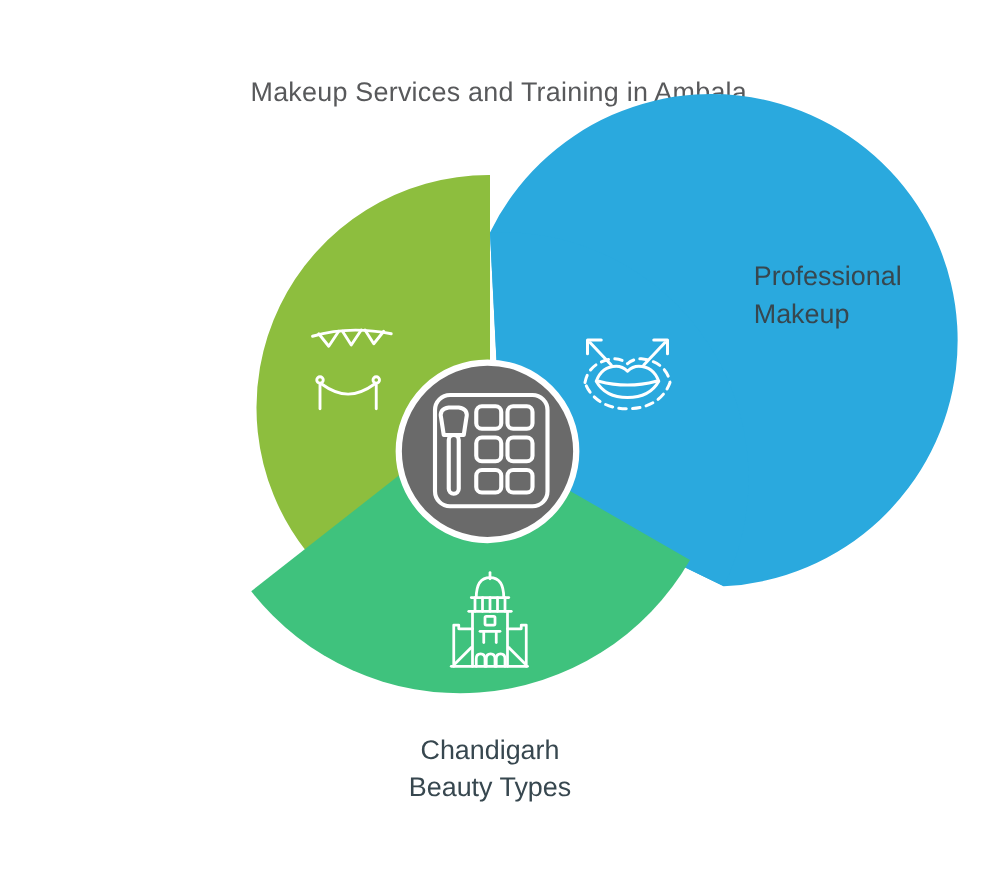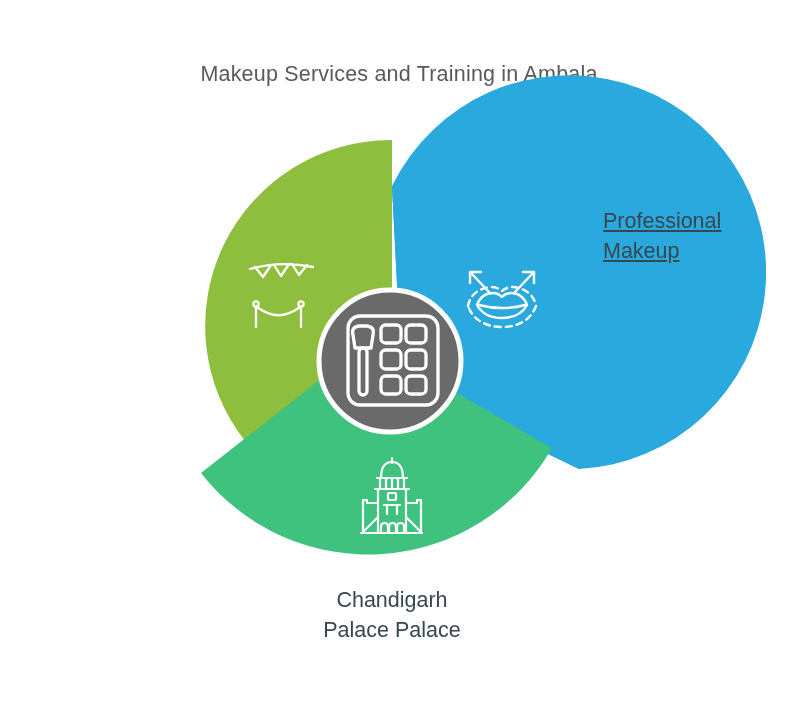--- a/index.html
+++ b/index.html
@@ -29,21 +29,20 @@
     line-height:30px;
     font-weight:400;
   }
   .lbl-event{
     left:38px;top:243px;width:148px;
     text-align:center;line-height:26px;
   }
   .lbl-pro{
     left:603px;top:206px;width:150px;
     text-align:left;
-    text-decoration:underline;
   }
   .lbl-palace{
     left:307px;top:585px;width:170px;
     text-align:center;
   }
   .icon-stroke{
     fill:none;stroke:#ffffff;
     stroke-linecap:round;stroke-linejoin:round;
   }
 </style>
@@ -123,15 +122,15 @@
       <rect x="381" y="350" width="20" height="19" rx="4.5"></rect>
       <rect x="406" y="350" width="20" height="19" rx="4.5"></rect>
       <rect x="381" y="376" width="20" height="18" rx="4.5"></rect>
       <rect x="406" y="376" width="20" height="18" rx="4.5"></rect>
     </g>
   </svg>
 
 
   <div class="seg-label lbl-pro">Professional Makeup</div>
 
-  <div class="seg-label lbl-palace">Chandigarh Palace Palace</div>
+  <div class="seg-label lbl-palace">Chandigarh Beauty Types</div>
 
 </div>
 
 </body></html>

